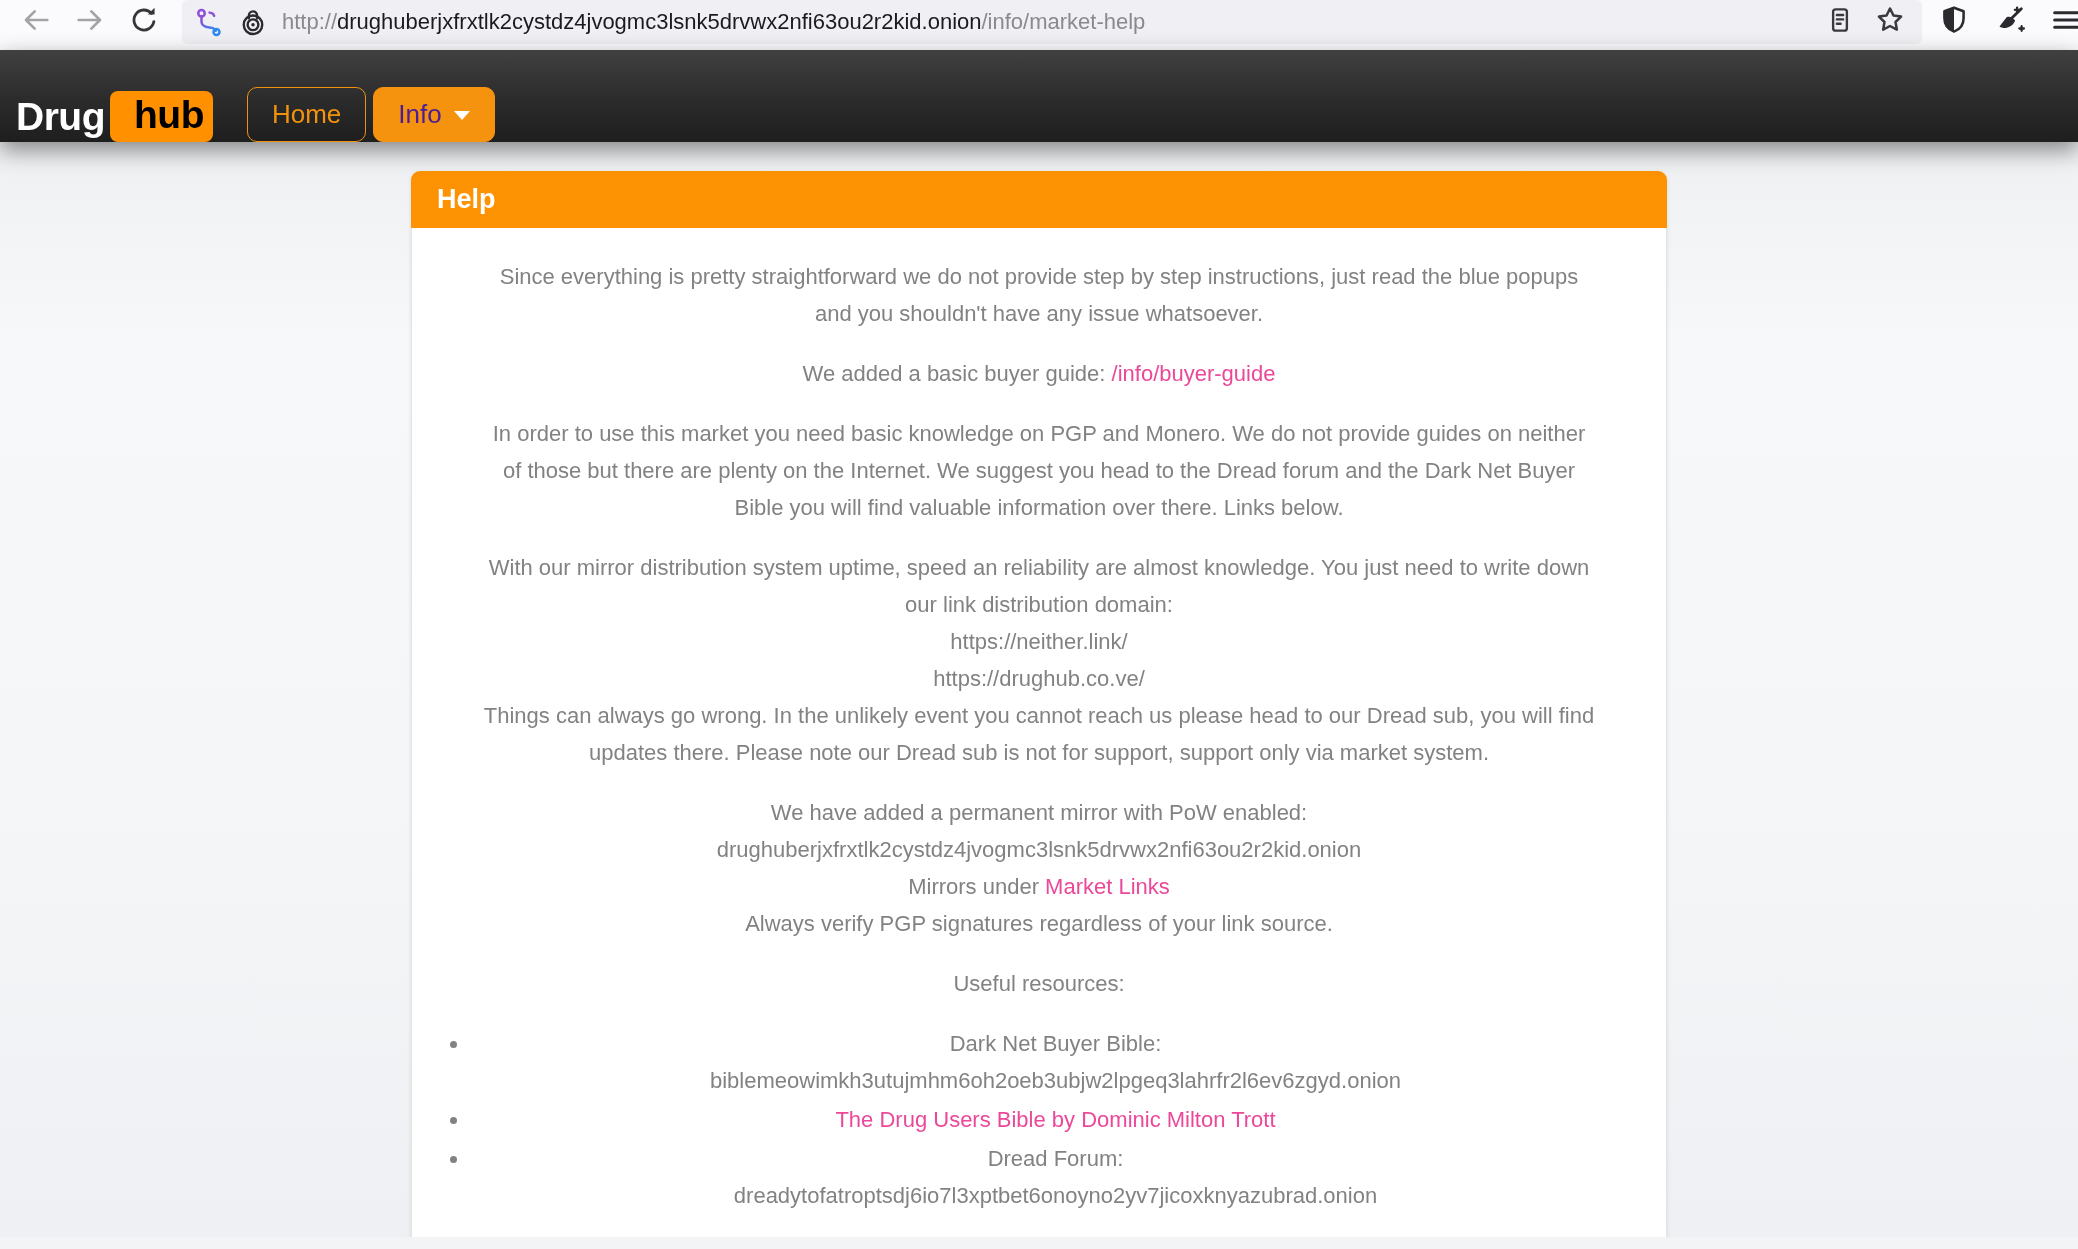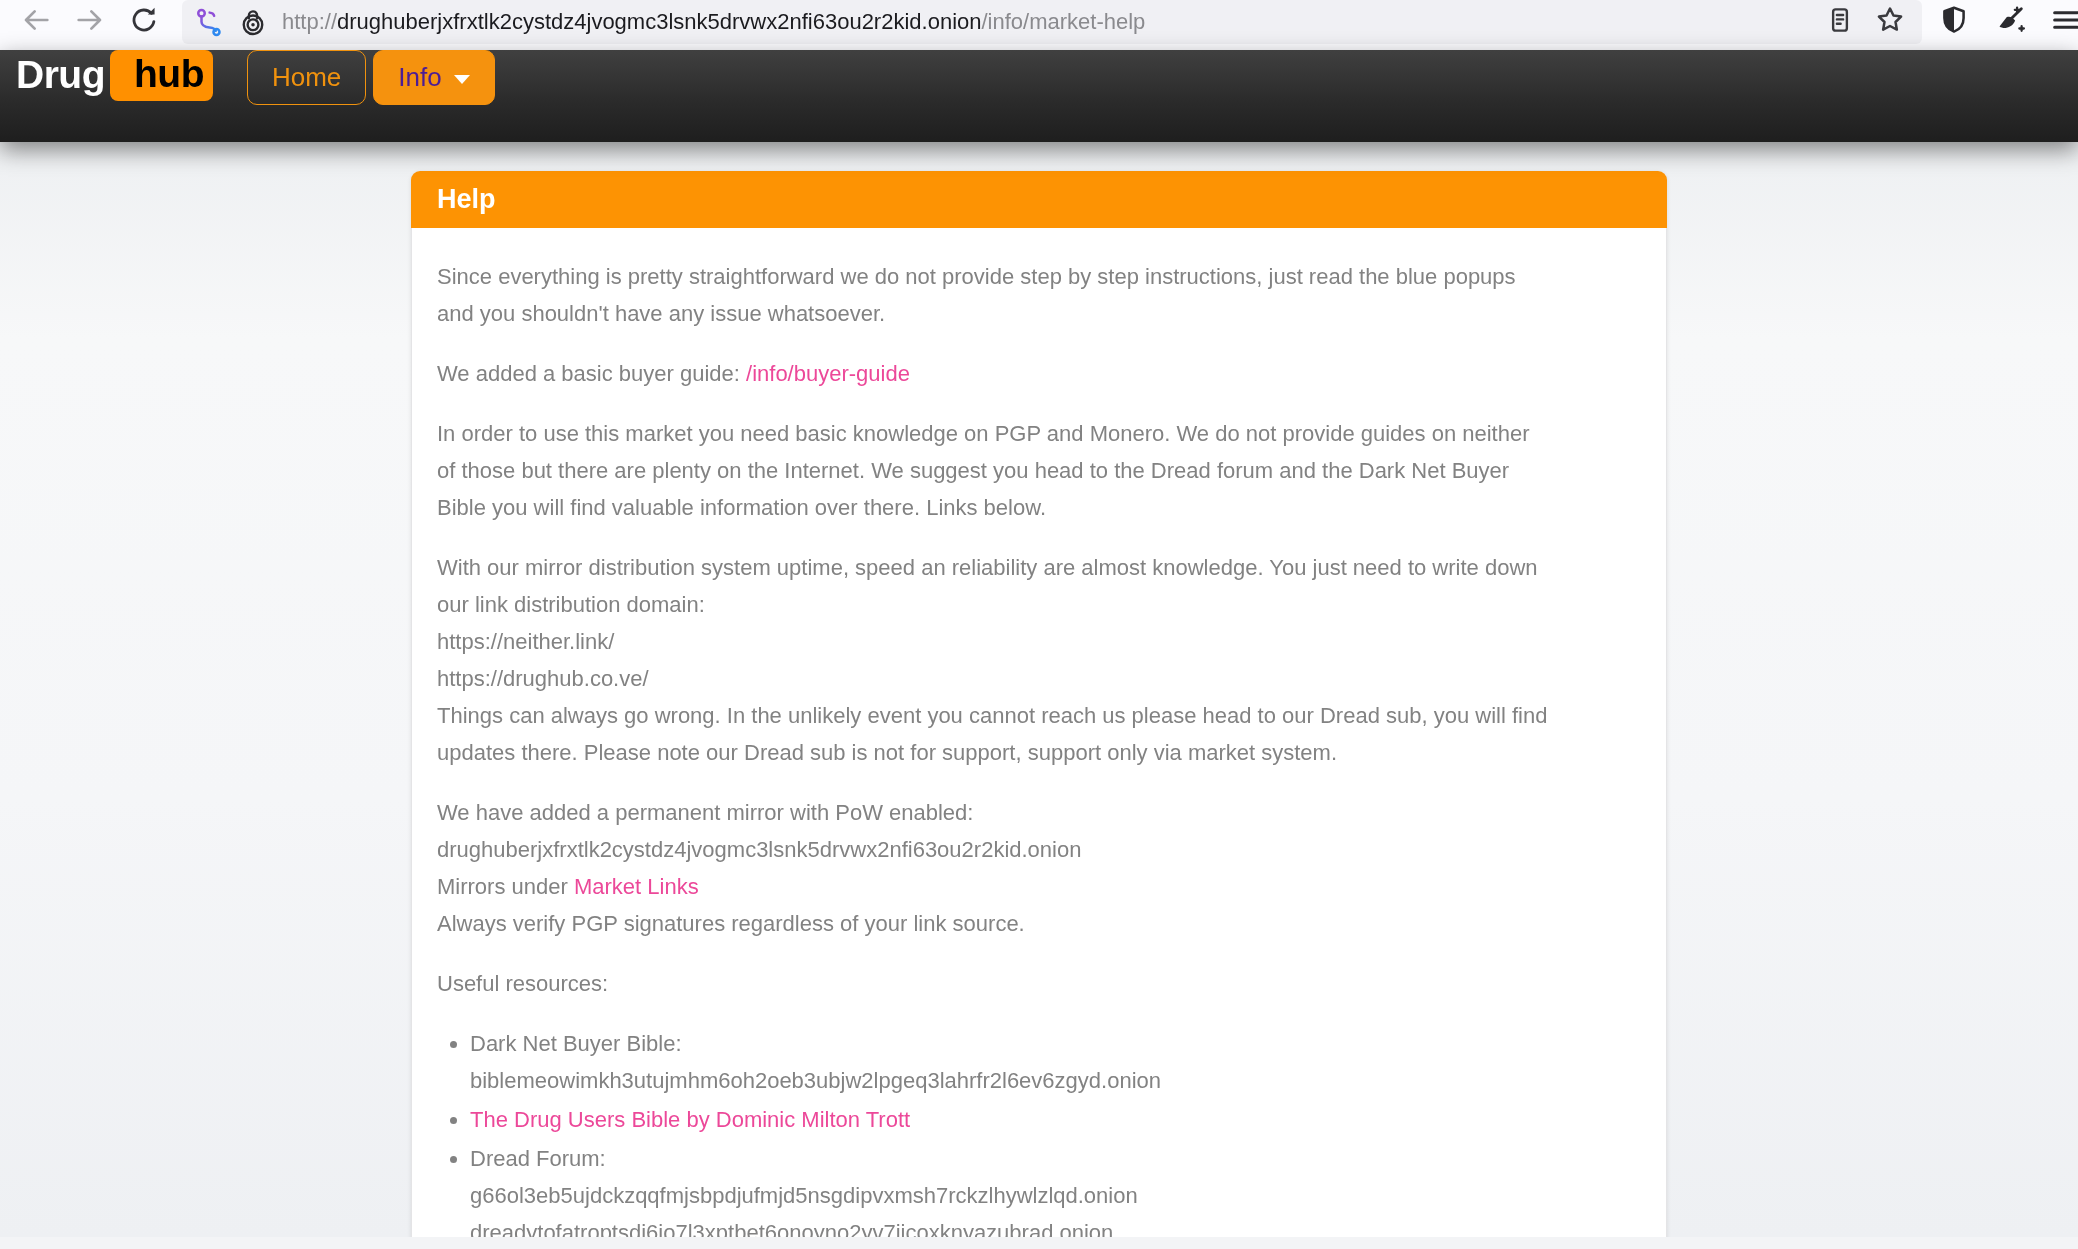--- a/index.html
+++ b/index.html
@@ -35,21 +35,21 @@
   .url-host { color:#1b1b1f; }
   .urlbar-right { display:flex; align-items:center; margin-left:auto; }
   .urlbar-right .tb-btn + .tb-btn { margin-left:6px; }
   .toolbar-right { display:flex; align-items:center; margin-left:10px; }
   .toolbar-right .tb-btn + .tb-btn { margin-left:12px; }
 
   
   .navbar {
     height:92px;
     background:linear-gradient(180deg,#404040 0%,#2b2b2b 55%,#1e1e1e 100%);
-    display:flex; align-items:flex-start; padding:0 16px;
+    display:flex; align-items:flex-end; padding:0 16px;
     box-shadow:0 8px 22px rgba(0,0,0,0.45);
     position:relative; z-index:5;
   }
   .brand { display:flex; align-items:center; font-weight:bold; font-size:39px; letter-spacing:-0.5px; }
   .brand-part1 { color:#ffffff; }
   .brand-part2 {
     color:#000; background:#ff9000; border-radius:8px;
     padding:2px 9px 4px 24px; margin-left:5px; line-height:1.15;
   }
   .nav-btn {
@@ -66,20 +66,21 @@
     width:0; height:0; margin-left:12px; margin-top:3px;
     border-left:8px solid transparent; border-right:8px solid transparent;
     border-top:9px solid #ffffff;
   }
 
   
   .page {
     height:1095px;
     background:linear-gradient(180deg,#eef0f2 0%,#f7f8f9 18%,#f5f6f8 60%,#eef0f3 100%);
     overflow:hidden;
+    text-align:center;
   }
   .panel {
     width:1256px; margin:29px auto 0 auto;
     border-radius:9px 9px 0 0;
     box-shadow:0 1px 4px rgba(0,0,0,0.10);
   }
   .panel-header {
     background:#fd9303; color:#ffffff; font-weight:bold; font-size:27px;
     height:57px; display:flex; align-items:center; padding:0 26px;
     border-radius:9px 9px 0 0;
@@ -255,20 +256,19 @@
       <ul class="resources">
         <li>
           <div>Dark Net Buyer Bible:</div>
           <div>biblemeowimkh3utujmhm6oh2oeb3ubjw2lpgeq3lahrfr2l6ev6zgyd.onion</div>
         </li>
         <li>
           <a class="link">The Drug Users Bible by Dominic Milton Trott</a>
         </li>
         <li>
           <div>Dread Forum:</div>
-          <div>g66ol3eb5ujdckzqqfmjsbpdjufmjd5nsgdipvxmsh7rckzlhywlzlqd.onion</div>
           <div>dreadytofatroptsdj6io7l3xptbet6onoyno2yv7jicoxknyazubrad.onion</div>
         </li>
       </ul>
 
     </div>
   </div>
 </div>
 
 </body></html>

